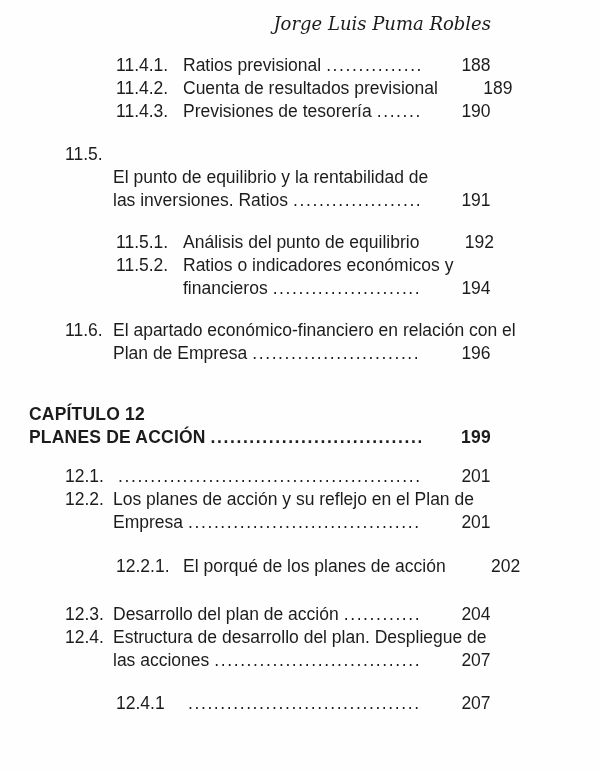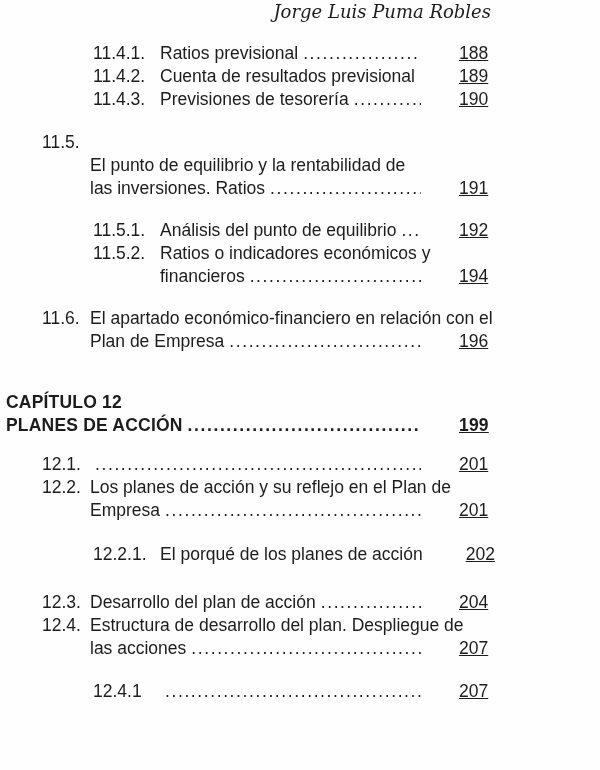--- a/index.html
+++ b/index.html
@@ -11,34 +11,35 @@
     height: 770px;
     background: #fefefe;
     color: #1c1c1c;
     font-family: "Liberation Sans", sans-serif;
     overflow: hidden;
   }
   .page {
     box-sizing: border-box;
     width: 505px;
     height: 770px;
-    padding: 0 12px 0 6px;
+    padding: 12px 12px 0 6px;
   }
   .page-header {
     text-align: right;
     font-family: "DejaVu Serif", serif;
     font-style: italic;
     font-size: 18px;
     line-height: 24px;
     padding-right: 2px;
   }
   .toc {
     padding-top: 18px;
     font-size: 17.5px;
     line-height: 23px;
+    margin-left: 23px;
   }
   .line {
     display: flex;
     align-items: baseline;
     white-space: nowrap;
   }
   .num {
     flex: 0 0 auto;
     display: inline-block;
   }
@@ -57,22 +58,21 @@
     min-width: 0;
   }
   .leader::after {
     content: "........................................................................................................................................";
     letter-spacing: 1.6px;
   }
   .pg {
     flex: 0 0 auto;
     width: 34px;
     margin-left: 38px;
-    text-align: left;
-    text-decoration: underline;
+    text-align: center;
   }
   .gap { width: 100%; }
 </style>
 </head>
 <body>
 
 <div class="page">
   <div class="page-header">
     <span>Jorge Luis Puma Robles</span>
   </div>

